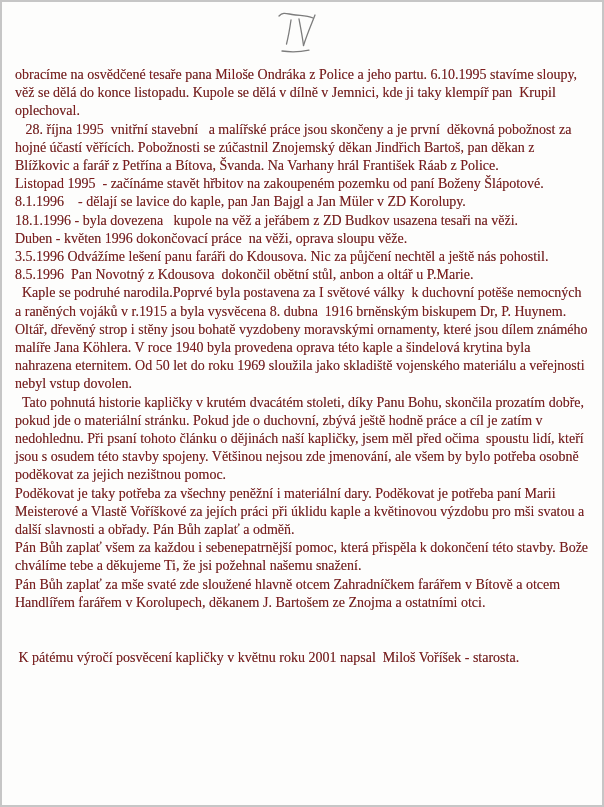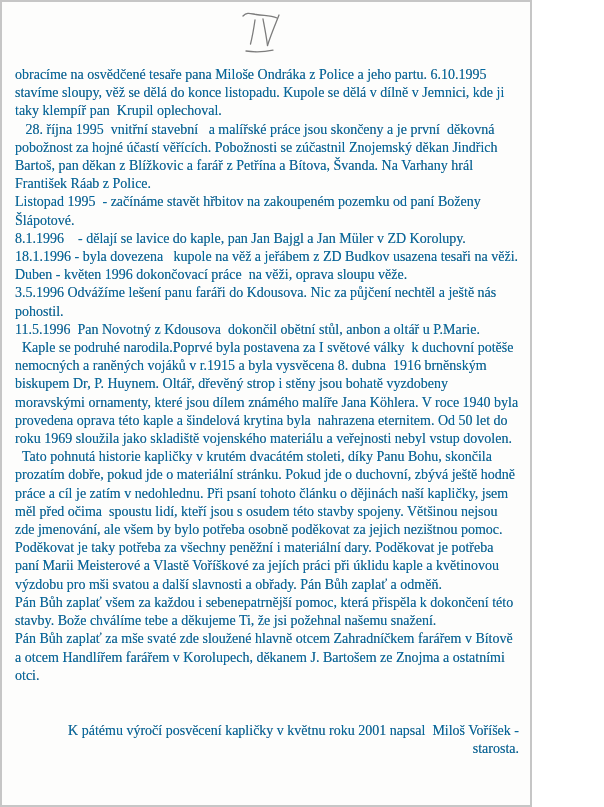--- a/index.html
+++ b/index.html
@@ -6,27 +6,27 @@
     margin: 0;
     padding: 0;
     width: 604px;
     height: 807px;
     background: #ffffff;
     overflow: hidden;
   }
   .page {
     position: relative;
     box-sizing: border-box;
-    width: 532px;
+    width: 604px;
     height: 807px;
     background: #fdfdfc;
     border: 2px solid #c6c6c6;
     overflow: hidden;
     font-family: "Liberation Serif", "DejaVu Serif", serif;
-    color: #0369a1;
+    color: #7f1d1d;
   }
   .page-number-mark {
     position: absolute;
     top: 5px;
     left: 50%;
     transform: translateX(-50%);
     width: 64px;
     height: 50px;
   }
   .sr-only {
@@ -44,21 +44,20 @@
   }
   .body-text p, .signature p {
     margin: 0;
     font-size: 14px;
     line-height: 18.2px;
     white-space: pre-wrap;
     text-shadow: 0 0 0.4px rgba(58,58,58,0.55);
   }
   .signature {
     margin-top: 37px;
-    text-align: right;
   }
 </style>
 </head>
 <body>
 
 <div class="page">
 
   <div class="page-number-mark">
     <span class="sr-only">IV</span>
     <svg width="64" height="50" viewBox="0 0 64 50" fill="none" stroke="#6f6f6f" stroke-width="1.3" stroke-linecap="round" opacity="0.9">
@@ -76,21 +75,21 @@
   </div>
 
   <main class="body-text">
     <p>obracíme na osvědčené tesaře pana Miloše Ondráka z Police a jeho partu. 6.10.1995 stavíme sloupy, věž se dělá do konce listopadu. Kupole se dělá v dílně v Jemnici, kde ji taky klempíř pan  Krupil oplechoval.</p>
     <p>   28. října 1995  vnitřní stavební   a malířské práce jsou skončeny a je první  děkovná pobožnost za hojné účastí věřících. Pobožnosti se zúčastnil Znojemský děkan Jindřich Bartoš, pan děkan z Blížkovic a farář z Petřína a Bítova, Švanda. Na Varhany hrál František Ráab z Police.</p>
     <p>Listopad 1995  - začínáme stavět hřbitov na zakoupeném pozemku od paní Boženy Šlápotové.</p>
     <p>8.1.1996    - dělají se lavice do kaple, pan Jan Bajgl a Jan Müler v ZD Korolupy.</p>
     <p>18.1.1996 - byla dovezena   kupole na věž a jeřábem z ZD Budkov usazena tesaři na věži.</p>
     <p>Duben - květen 1996 dokončovací práce  na věži, oprava sloupu věže.</p>
     <p>3.5.1996 Odvážíme lešení panu faráři do Kdousova. Nic za půjčení nechtěl a ještě nás pohostil.</p>
-    <p>11.5.1996  Pan Novotný z Kdousova  dokončil obětní stůl, anbon a oltář u P.Marie.</p>
+    <p>8.5.1996  Pan Novotný z Kdousova  dokončil obětní stůl, anbon a oltář u P.Marie.</p>
     <p>  Kaple se podruhé narodila.Poprvé byla postavena za I světové války  k duchovní potěše nemocných a raněných vojáků v r.1915 a byla vysvěcena 8. dubna  1916 brněnským biskupem Dr, P. Huynem. Oltář, dřevěný strop i stěny jsou bohatě vyzdobeny moravskými ornamenty, které jsou dílem známého malíře Jana Köhlera. V roce 1940 byla provedena oprava této kaple a šindelová krytina byla  nahrazena eternitem. Od 50 let do roku 1969 sloužila jako skladiště vojenského materiálu a veřejnosti nebyl vstup dovolen.</p>
     <p>  Tato pohnutá historie kapličky v krutém dvacátém stoleti, díky Panu Bohu, skončila prozatím dobře, pokud jde o materiální stránku. Pokud jde o duchovní, zbývá ještě hodně práce a cíl je zatím v nedohlednu. Při psaní tohoto článku o dějinách naší kapličky, jsem měl před očima  spoustu lidí, kteří jsou s osudem této stavby spojeny. Většinou nejsou zde jmenování, ale všem by bylo potřeba osobně poděkovat za jejich nezištnou pomoc.</p>
     <p>Poděkovat je taky potřeba za všechny peněžní i materiální dary. Poděkovat je potřeba paní Marii Meisterové a Vlastě Voříškové za jejích práci při úklidu kaple a květinovou výzdobu pro mši svatou a další slavnosti a obřady. Pán Bůh zaplať a odměň.</p>
     <p>Pán Bůh zaplať všem za každou i sebenepatrnější pomoc, která přispěla k dokončení této stavby. Bože chválíme tebe a děkujeme Ti, že jsi požehnal našemu snažení.</p>
     <p>Pán Bůh zaplať za mše svaté zde sloužené hlavně otcem Zahradníčkem farářem v Bítově a otcem Handlířem farářem v Korolupech, děkanem J. Bartošem ze Znojma a ostatními otci.</p>
 
     <div class="signature">
       <p> K pátému výročí posvěcení kapličky v květnu roku 2001 napsal  Miloš Voříšek - starosta.</p>
     </div>
   </main>

